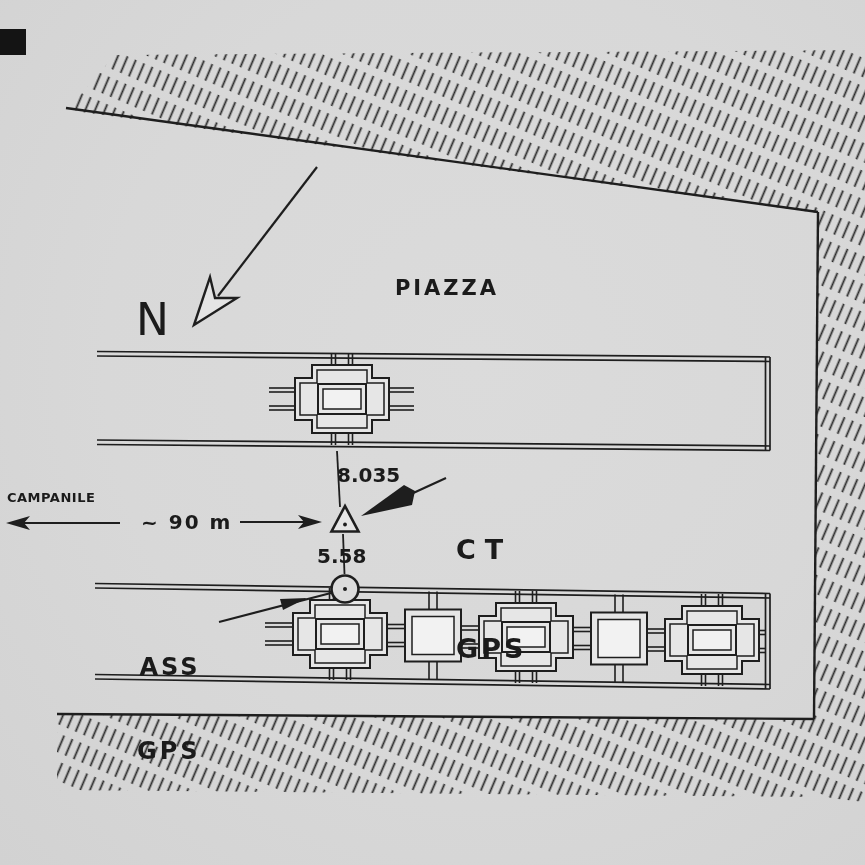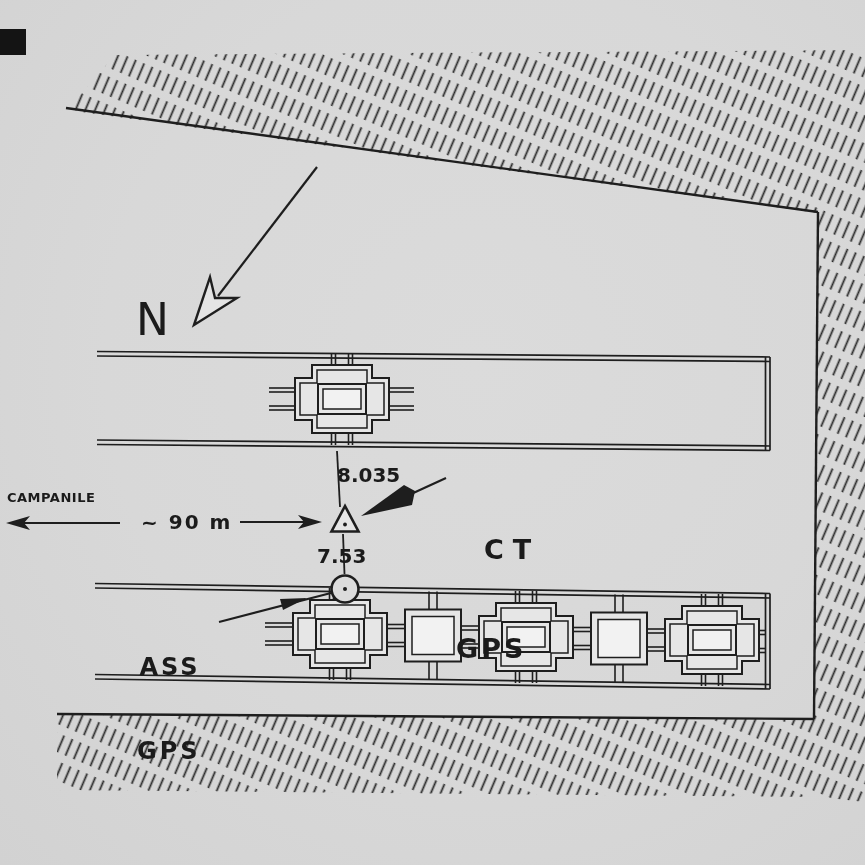--- a/index.html
+++ b/index.html
@@ -11,21 +11,21 @@
   }
   .stage svg{position:absolute;left:0;top:0;}
   .lbl{position:absolute;font-weight:700;color:#1b1b1b;white-space:pre;}
   .lbl-piazza{left:337px;top:221px;width:220px;text-align:center;font-size:21px;line-height:27px;letter-spacing:3px;}
   .lbl-north{left:136px;top:294px;font-size:44px;font-weight:400;letter-spacing:0;}
   .lbl-campanile{left:7px;top:490px;font-size:13px;letter-spacing:0.5px;}
   .lbl-distance{left:141px;top:510px;font-size:20px;letter-spacing:2px;}
   .lbl-elev-top{left:337px;top:463px;font-size:20px;}
   .lbl-elev-bottom{left:317px;top:544px;font-size:20px;}
   .lbl-ct{left:456px;top:467px;font-size:27px;line-height:33px;}
-  .lbl-ct .l1{letter-spacing:9px;margin-left:28px;}
+  .lbl-ct .l1{letter-spacing:9px;}
   .lbl-ct .l2{letter-spacing:3px;}
   .lbl-ass{left:137px;top:597px;font-size:24px;line-height:28px;letter-spacing:3px;text-align:right;}
   .ink{stroke:#1e1e1e;fill:none;}
 </style>
 </head>
 <body>
 
 <div class="stage">
 
   <svg width="865" height="865" viewBox="0 0 865 865">
@@ -181,31 +181,32 @@
     </g>
     <g>
       <circle cx="345" cy="589" r="13.5" fill="#dcdcdc" stroke="#1e1e1e" stroke-width="2.6"></circle>
       <circle cx="345" cy="589" r="2" fill="#1e1e1e"></circle>
     </g>
 
     <rect x="0" y="29" width="26" height="26" fill="#141414"></rect>
   </svg>
 
   <div class="lbl lbl-piazza">
+    <div>PIAZZA</div>
   </div>
 
   <div class="lbl lbl-north">N</div>
 
   <div class="lbl lbl-campanile">CAMPANILE</div>
 
   <div class="lbl lbl-distance">~ 90 m</div>
 
   <div class="lbl lbl-elev-top">8.035</div>
 
-  <div class="lbl lbl-elev-bottom">7.53</div>
+  <div class="lbl lbl-elev-bottom">5.58</div>
 
   <div class="lbl lbl-ct">
     <div class="l1">CT</div>
     <div class="l2">GPS</div>
   </div>
 
   <div class="lbl lbl-ass">
     <div>ASS</div>
     <div>GPS</div>
   </div>

